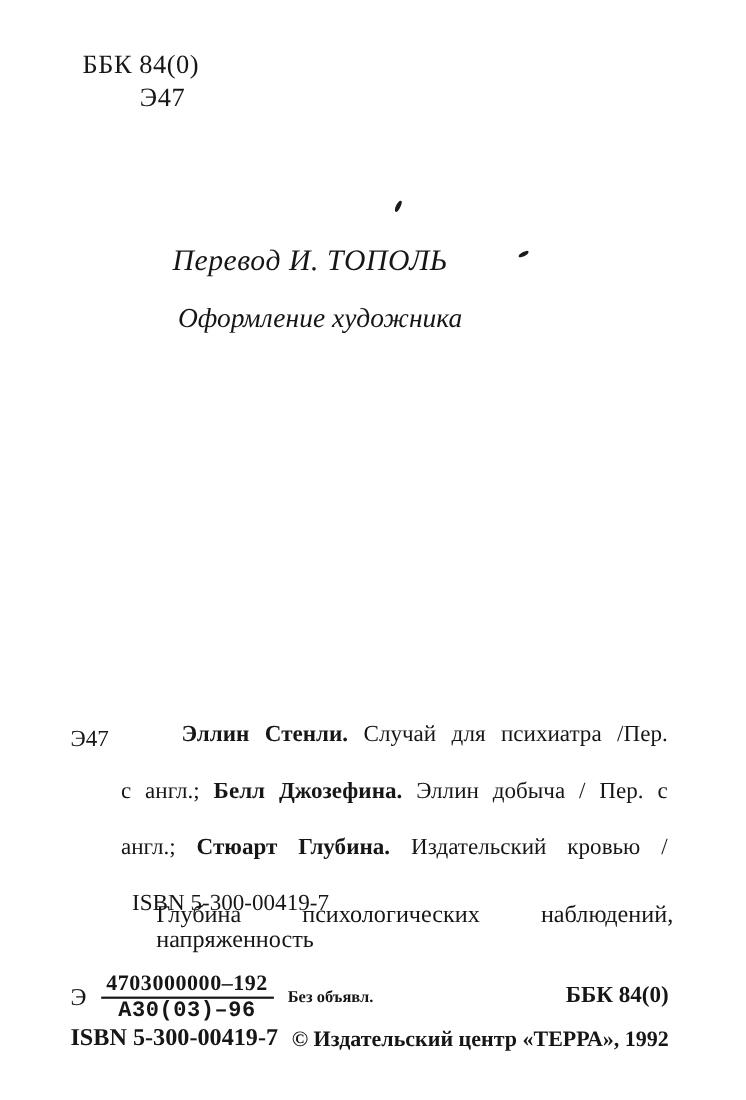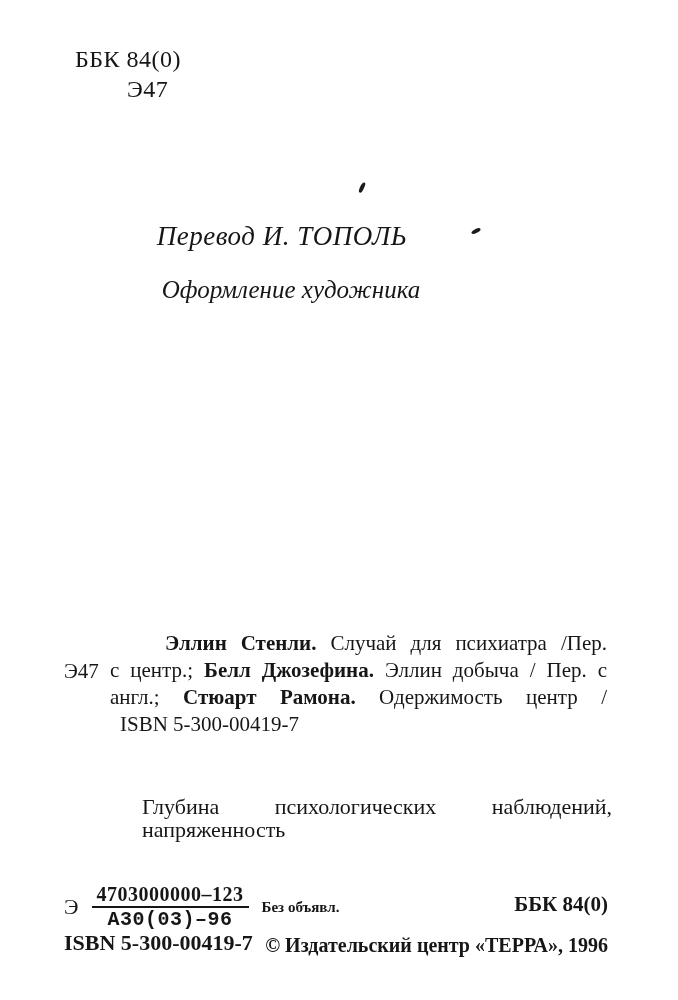--- a/index.html
+++ b/index.html
@@ -22,21 +22,21 @@
   #speck1 { left: 360px; top: 182px; width: 4px; height: 11px; border-radius: 60% 40% 50% 50%; transform: rotate(24deg); }
   #speck2 { left: 471px; top: 229px; width: 10px; height: 4px; border-radius: 50%; transform: rotate(-28deg); }
 
   
   #translator { left: 0; top: 221px; width: 564px; text-align: center; font-style: italic; font-size: 27px; letter-spacing: 0.5px; }
   #designer { left: 0; top: 276px; width: 582px; text-align: center; font-style: italic; font-size: 25px; line-height: 27px; }
 
   
   #biblio { left: 110px; top: 630px; width: 497px; font-size: 21px; line-height: 27px; }
   #biblio-margin-code { left: 64px; top: 659px; font-size: 21px; }
-  .bl { white-space: normal; }
+  .bl { white-space: normal; margin-top: 24px; }
   .bl.just { text-align: justify; text-align-last: justify; }
   .bl.ind { padding-left: 55px; }
   .bl.isbn-ind { padding-left: 10px; }
   .b { font-weight: bold; }
 
   
   #annotation { left: 104px; top: 795px; width: 508px; font-size: 22px; line-height: 23px; }
   #annotation .bl.ind { padding-left: 38px; }
 
   
@@ -64,33 +64,33 @@
 <div class="speck" id="speck2"></div>
 
 <div class="abs" id="translator">Перевод И. ТОПОЛЬ</div>
 <div class="abs" id="designer">
   <div>Оформление художника</div>
 </div>
 
 <div class="abs" id="biblio-margin-code">Э47</div>
 <div class="abs" id="biblio">
     <div class="bl just ind"><span class="b">Эллин Стенли.</span><span> Случай для психиатра /Пер.</span></div>
-    <div class="bl just"><span>с центр.; </span><span class="b">Белл Джозефина.</span><span> Эллин добыча / Пер. с</span></div>
-    <div class="bl just"><span>англ.; </span><span class="b">Стюарт Рамона.</span><span> Одержимость центр /</span></div>
+    <div class="bl just"><span>с англ.; </span><span class="b">Белл Джозефина.</span><span> Эллин добыча / Пер. с</span></div>
+    <div class="bl just"><span>англ.; </span><span class="b">Стюарт Глубина.</span><span> Издательский кровью /</span></div>
     <div class="bl isbn-ind"><span>ISBN 5-300-00419-7</span></div>
   </div>
 
 <div class="abs" id="annotation">
     <div class="bl just ind"><span>Глубина психологических наблюдений, напряженность</span></div>
   </div>
 
 <div class="abs" id="catalog">
   <span id="catalog-prefix">Э</span>
   <span class="fraction">
-    <div class="num">4703000000–123</div>
+    <div class="num">4703000000–192</div>
     <div class="den">А30(03)–96</div>
   </span>
   <span id="catalog-note">Без объявл.</span>
 </div>
 <div class="abs" id="bbk-bottom">ББК 84(0)</div>
 
 <div class="abs" id="footer-isbn">ISBN 5-300-00419-7</div>
-<div class="abs" id="footer-copyright">© Издательский центр «ТЕРРА», 1996</div>
+<div class="abs" id="footer-copyright">© Издательский центр «ТЕРРА», 1992</div>
 
 </body></html>

